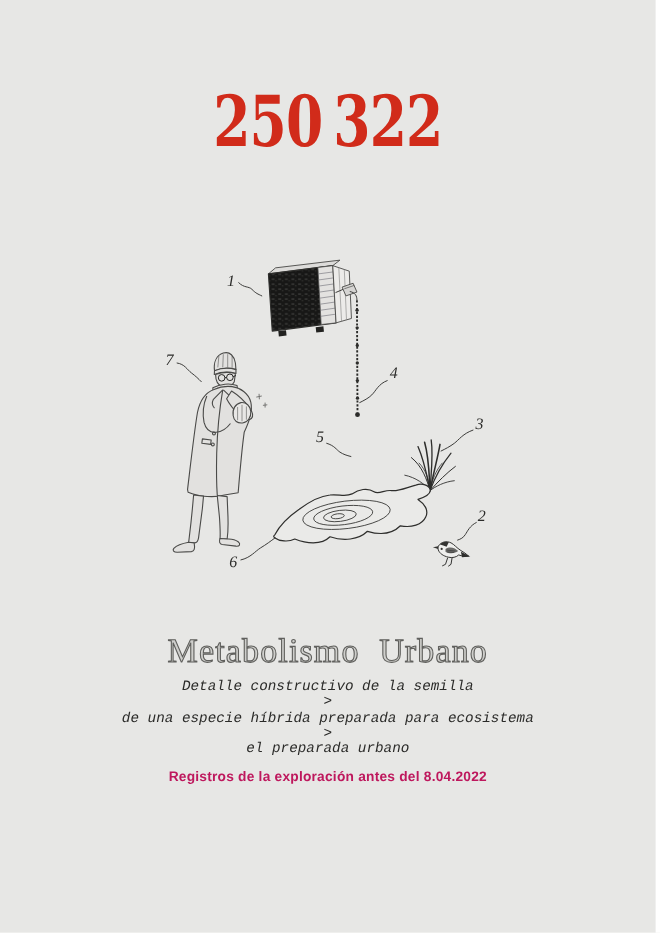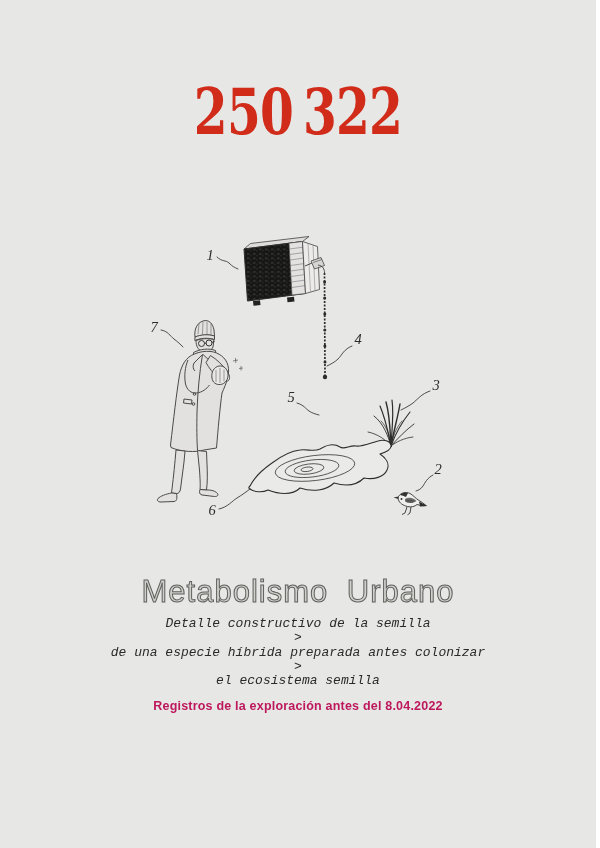--- a/index.html
+++ b/index.html
@@ -18,21 +18,21 @@
     color:#d12b1a;
     transform:scaleX(0.76);
     letter-spacing:-1px;
   }
   .illustration{
     position:absolute;top:0;left:0;width:600px;height:848px;
   }
   .title{
     position:absolute;top:576px;left:0;width:100%;
     text-align:center;
-    font-family:Liberation Sans, sans-serif;
+    font-family:Liberation Serif, serif;
     font-size:31px;line-height:1.05;
     letter-spacing:1px;word-spacing:9px;
     color:#cfcfcc;
     -webkit-text-stroke:1px #60605d;
   }
   .subtitle{
     position:absolute;top:617px;left:0;width:100%;
     text-align:center;
     font-family:Liberation Mono, monospace;
     font-style:italic;font-size:13px;line-height:14.3px;
@@ -210,20 +210,20 @@
       <text class="fig-label" x="438" y="474" text-anchor="middle">2</text>
       <path class="leader" d="M433,475 c-6,3 -8,8 -10,11 c-2,3 -4,4 -7,5"></path>
     </g>
   </svg>
 
   <div class="title">Metabolismo Urbano</div>
 
   <div class="subtitle">
     <div class="line">Detalle constructivo de la semilla</div>
     <div class="line">&gt;</div>
-    <div class="line">de una especie híbrida preparada antes colonizar</div>
+    <div class="line">de una especie híbrida preparada para ecosistema</div>
     <div class="line">&gt;</div>
-    <div class="line">el ecosistema semilla</div>
+    <div class="line">el preparada urbano</div>
   </div>
 
   <div class="footer">Registros de la exploración antes del 8.04.2022</div>
 
 </div>
 
 </body></html>

